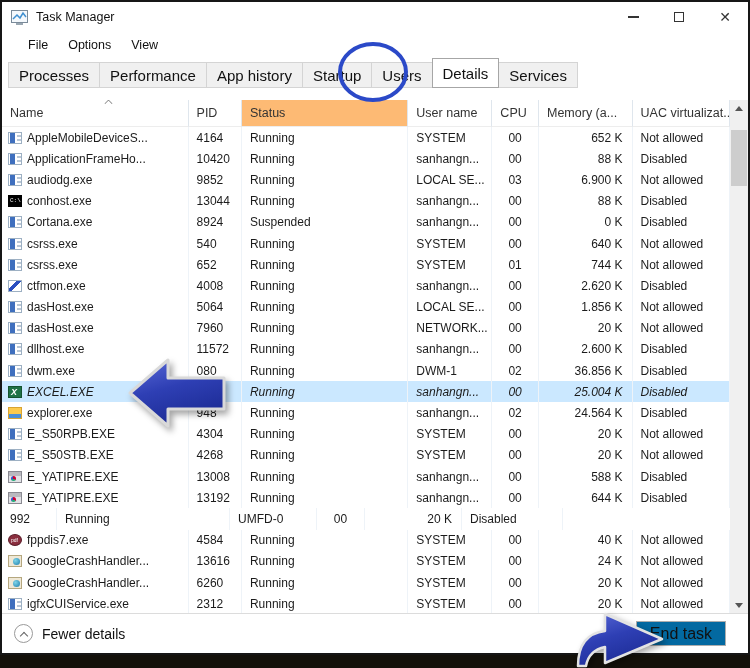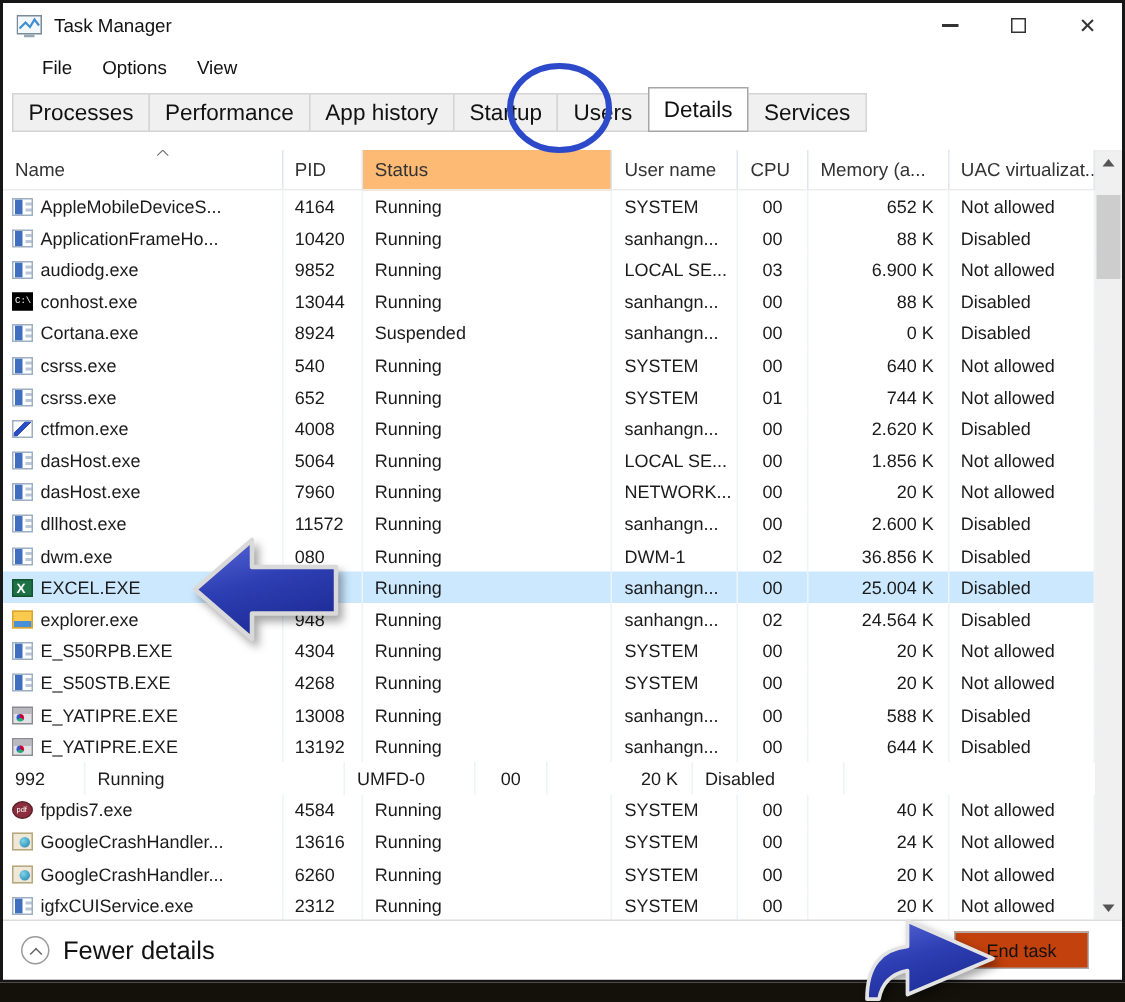--- a/index.html
+++ b/index.html
@@ -43,21 +43,21 @@
   .hcell.hl { background:#fdba74; }
   .sort-caret {
     position:absolute; top:0px; left:50%; margin-left:10px;
     width:7px; height:7px; border-top:1.5px solid #777; border-left:1.5px solid #777;
     transform:rotate(45deg) scale(.8);
   }
   .col-name{width:194px} .col-pid{width:55px} .col-status{width:173px}
   .col-user{width:87px} .col-cpu{width:48px} .col-memory{width:97px} .col-uac{width:101px}
   .rows { height:487px; overflow:hidden; }
   .trow { display:flex; height:21.2px; }
-  .trow.selected { background:#cbe8ff; }
+  .trow.selected { background:#cbe8ff;font-style:italic; }
   .tcell {
     height:100%; display:flex; align-items:center; padding:0 6px 0 8px;
     font-size:12px; color:#1b1b1b; white-space:nowrap; overflow:hidden;
     border-right:1px solid #eef3f8;
   }
   .tcell.c-cpu { justify-content:center; padding:0 4px; }
   .tcell.c-memory { justify-content:flex-end; padding-right:9px; }
   .tcell.c-name { padding-left:6px; }
   
   .picon { width:14px; height:12px; margin-right:5px; flex:0 0 auto; border:1px solid #9db0c3; background:#fff; position:relative; }
@@ -84,23 +84,23 @@
   .tri-up { width:0; height:0; border-left:4px solid transparent; border-right:4px solid transparent; border-bottom:5px solid #555; }
   .tri-down { width:0; height:0; border-left:4px solid transparent; border-right:4px solid transparent; border-top:5px solid #555; }
   .sb-thumb { position:absolute; top:30px; left:1px; width:16px; height:56px; background:#cdcdcd; }
   
   .footer { position:absolute; left:0; right:0; bottom:0; height:40px; background:#fff;
     border-top:1px solid #dcdcdc; display:flex; align-items:center; padding:0 12px; }
   .fewer { display:flex; align-items:center; gap:9px; }
   .circ { width:19px; height:19px; border:1px solid #9a9a9a; border-radius:50%; position:relative; }
   .chev-up { position:absolute; left:5.5px; top:7.5px; width:6px; height:6px;
     border-top:1.5px solid #666; border-left:1.5px solid #666; transform:rotate(45deg); }
-  .fewer-label { font-size:17px; color:#111; }
-  .endtask-btn { margin-left:auto; margin-right:10px; width:90px; height:25px; background:#c2410c;
-    border:1px solid #adadad; font-size:12px; color:#111; display:flex; align-items:center; justify-content:center; }
+  .fewer-label { font-size:14px; color:#111; }
+  .endtask-btn { margin-left:auto; margin-right:10px; width:90px; height:25px; background:#0369a1;
+    border:1px solid #adadad; font-size:16px; color:#111; display:flex; align-items:center; justify-content:center; }
   
   .anno { position:absolute; z-index:20; pointer-events:none; }
   .anno-ellipse { left:336px; top:40px; }
   .anno-arrow-left { left:126px; top:354px; filter:drop-shadow(3px 4px 3px rgba(0,0,0,.35)); }
   .anno-arrow-right { left:571px; top:608px; filter:drop-shadow(3px 3px 3px rgba(0,0,0,.35)); }
   .bottom-strip { position:absolute; left:0; top:655px; width:750px; height:13px; background:#14110a; }
 </style>
 </head>
 <body>
 

